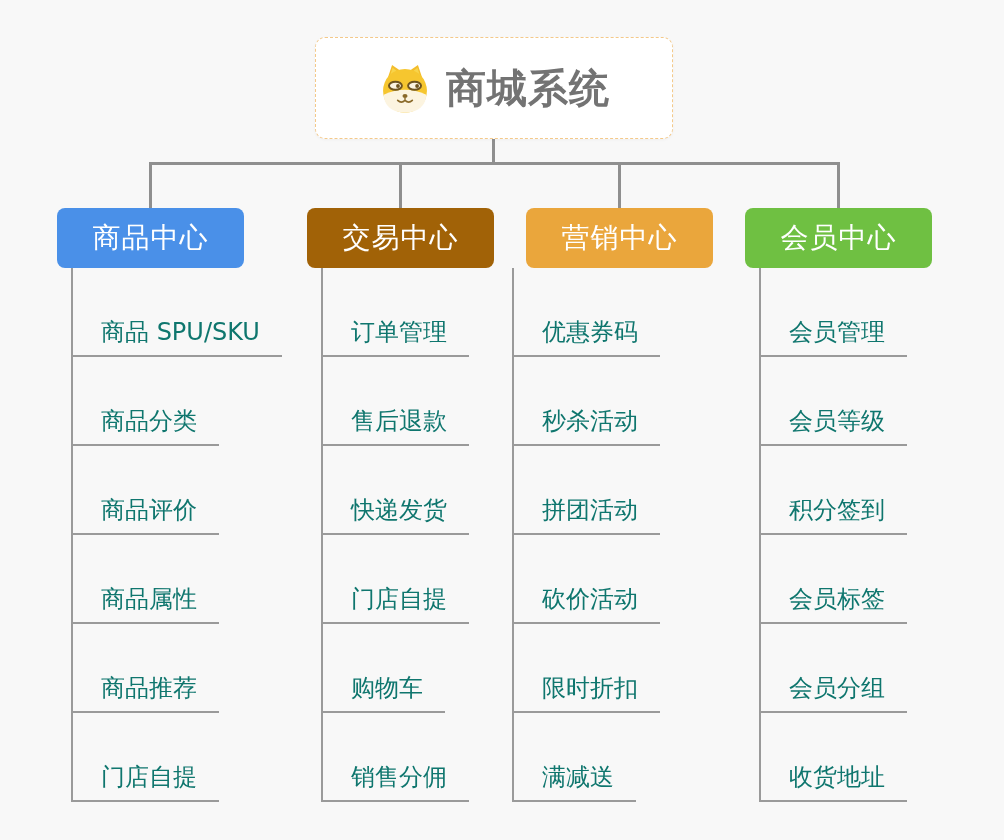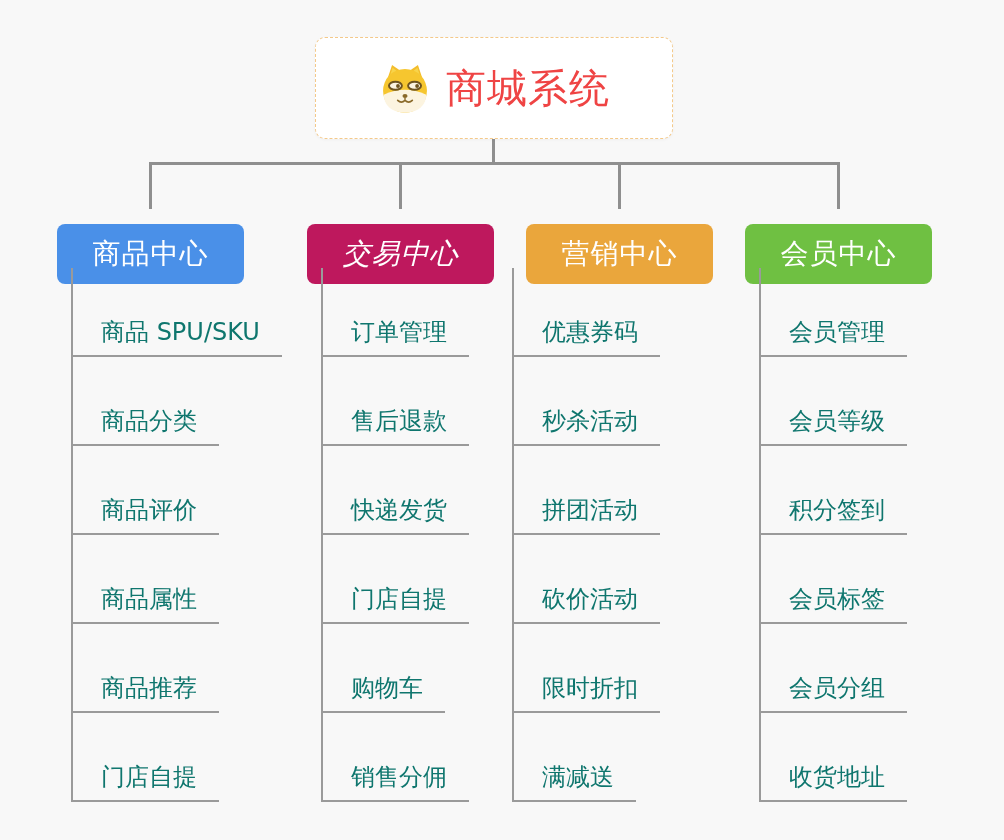--- a/index.html
+++ b/index.html
@@ -22,41 +22,41 @@
     border-radius: 10px;
     display: flex;
     align-items: center;
     justify-content: center;
     gap: 14px;
     box-shadow: 0 1px 3px rgba(0,0,0,0.04);
     cursor: pointer;
   }
   .root-title {
     font-size: 40px;
-    font-weight: 400;
-    color: #ef4444;
+    font-weight: 700;
+    color: #737373;
     letter-spacing: 1px;
     line-height: 1;
   }
   .root-icon { width: 54px; height: 52px; flex: 0 0 auto; }
 
   
   .line { position: absolute; background: #8f8f8f; }
   .root-stub   { left: 492px; top: 139px; width: 3px;  height: 24px; }
   .trunk-hline { left: 149px; top: 162px; width: 691px; height: 3px; }
   .drop        { top: 162px; width: 3px; height: 47px; }
   .drop-0 { left: 149px; }
   .drop-1 { left: 399px; }
   .drop-2 { left: 618px; }
   .drop-3 { left: 837px; }
 
   
   .branch-box {
     position: absolute;
-    top: 224px;
+    top: 208px;
     width: 187px; height: 60px;
     border-radius: 8px;
     display: flex;
     align-items: center;
     justify-content: center;
     color: #ffffff;
     font-size: 28px;
     letter-spacing: 1px;
     cursor: pointer;
   }
@@ -118,21 +118,21 @@
       <ellipse cx="48" cy="60" rx="4.5" ry="3.4" fill="#8a6a2a"></ellipse>
       <path d="M35,68 Q41.5,74 48,68 Q54.5,74 61,68" fill="none" stroke="#8a6a2a" stroke-width="3" stroke-linecap="round"></path>
       <path d="M48,60 L48,66" fill="none" stroke="#8a6a2a" stroke-width="2.5" stroke-linecap="round"></path>
     </svg>
     <div class="root-title">商城系统</div>
   </div>
 
   <div class="branch-box branch-box-0" style="background: rgb(74, 144, 232);">
       <span>商品中心</span>
     </div>
-  <div class="branch-box branch-box-1" style="background: #be185d; font-style: italic;">
+  <div class="branch-box branch-box-1" style="background: #a16207;">
       <span>交易中心</span>
     </div>
   <div class="branch-box branch-box-2" style="background: rgb(234, 166, 60);">
       <span>营销中心</span>
     </div>
   <div class="branch-box branch-box-3" style="background: rgb(111, 192, 66);">
       <span>会员中心</span>
     </div>
 
   <div class="branch-children branch-children-0">

